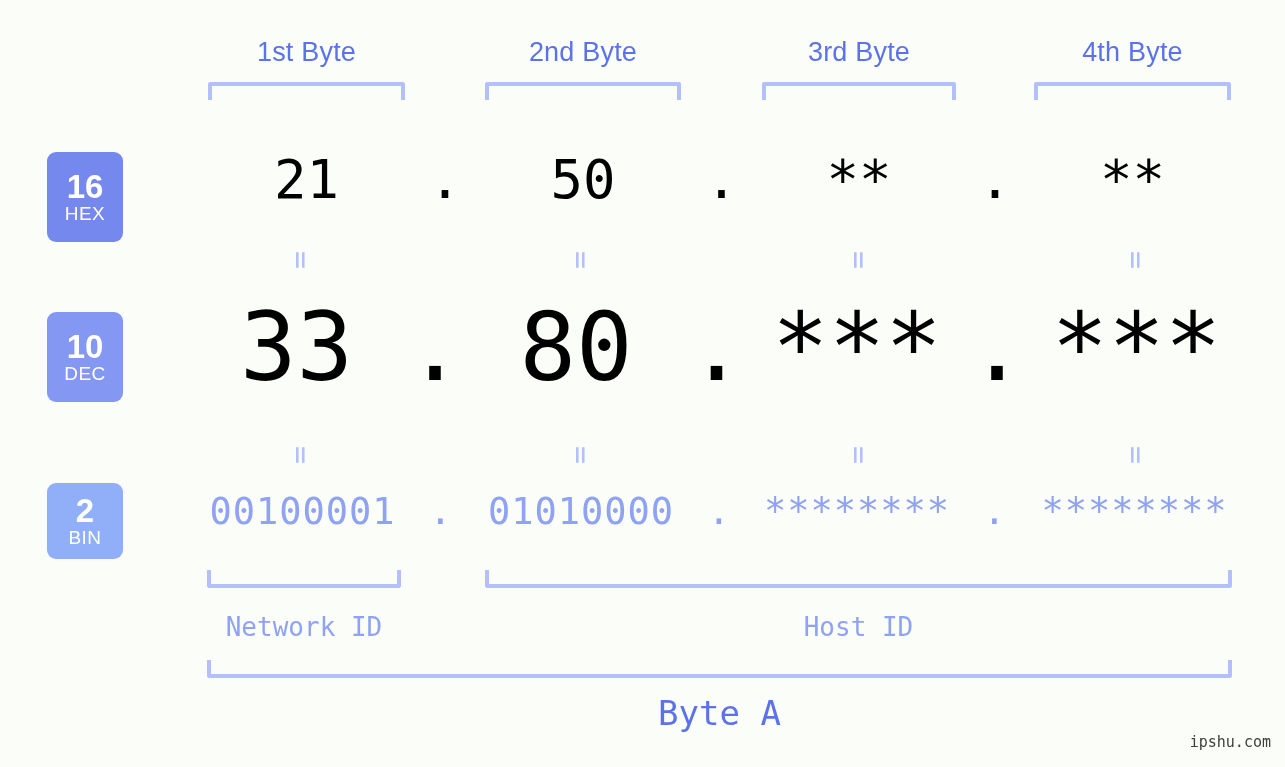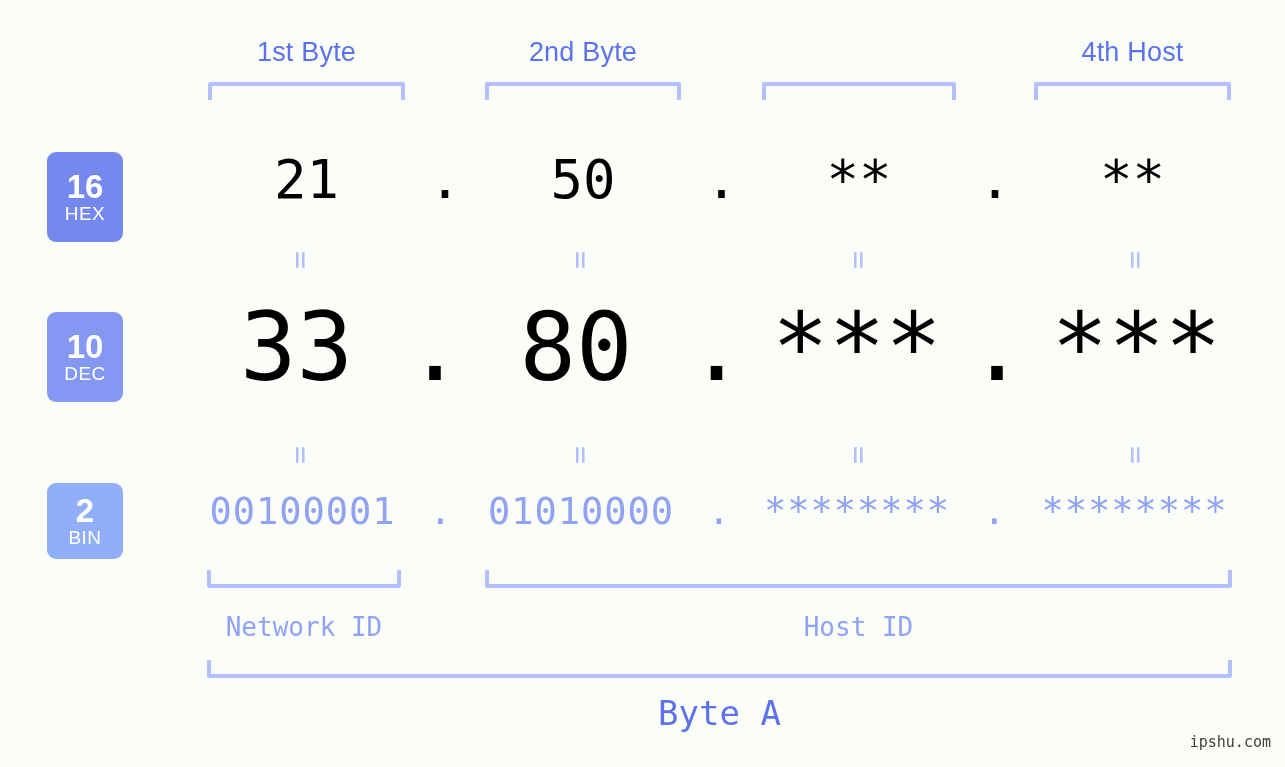--- a/index.html
+++ b/index.html
@@ -179,21 +179,22 @@
     white-space: nowrap;
   }
 </style>
 </head>
 <body>
 
 <div class="stage">
 
   <div class="byte-header" style="left:208px; width:197px;">1st Byte</div>
   <div class="byte-header" style="left:485px; width:196px;">2nd Byte</div>
-  <div class="byte-header" style="left:1034px; width:197px;">4th Host</div>
+  <div class="byte-header" style="left:762px; width:194px;">3rd Byte</div>
+  <div class="byte-header" style="left:1034px; width:197px;">4th Byte</div>
 
   <div class="bracket-top" style="left:208px; width:197px;"></div>
   <div class="bracket-top" style="left:485px; width:196px;"></div>
   <div class="bracket-top" style="left:762px; width:194px;"></div>
   <div class="bracket-top" style="left:1034px; width:197px;"></div>
 
   <div class="badge" id="badge-hex">
     <span class="badge-num">16</span>
     <span class="badge-label">HEX</span>
   </div>

